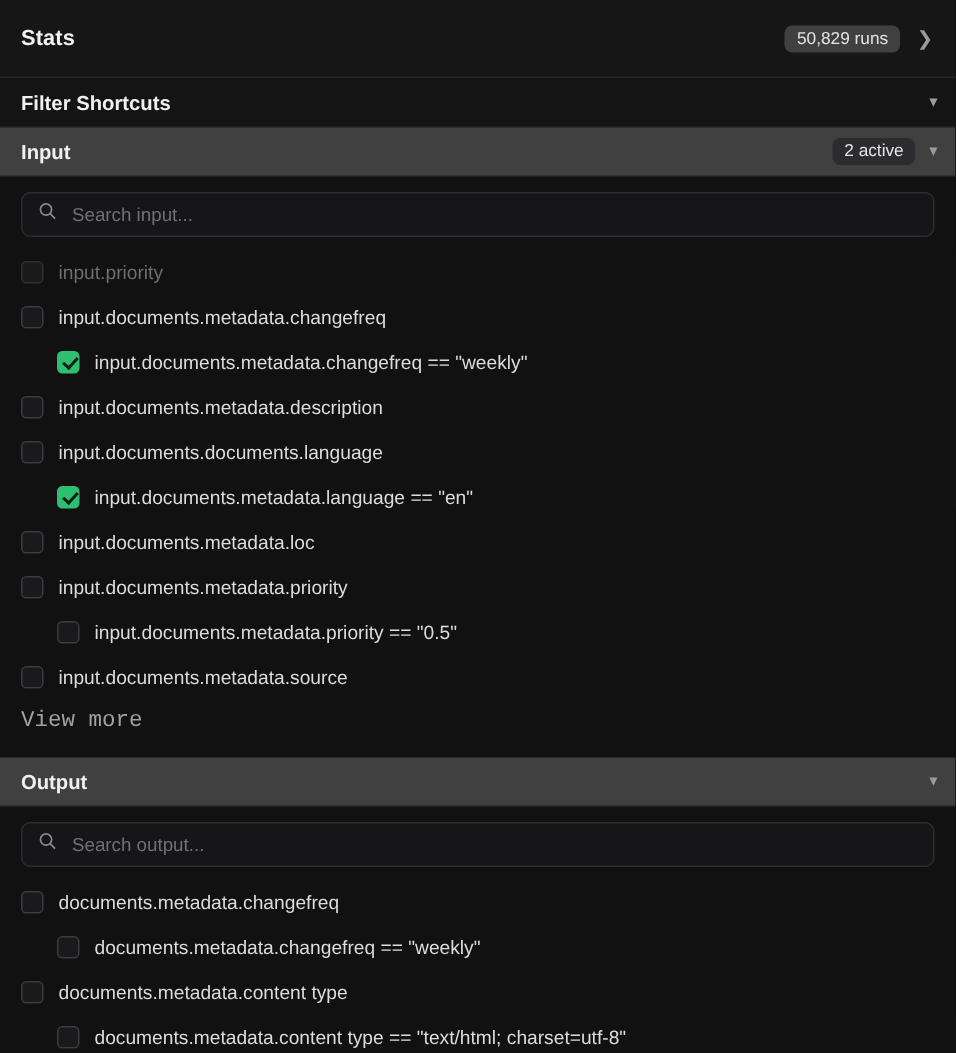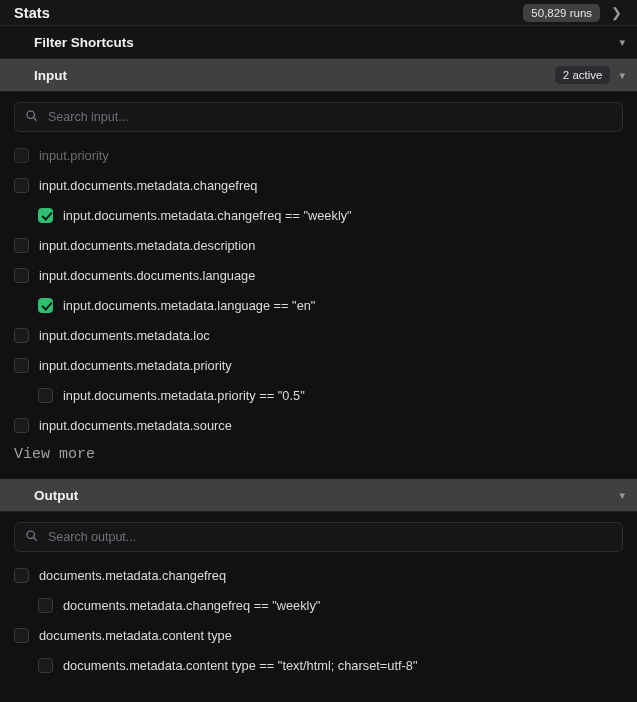--- a/index.html
+++ b/index.html
@@ -8,21 +8,21 @@
     width: 637px; height: 702px;
     background: #0e0e0e;
     font-family: "Liberation Sans", sans-serif;
     color: #e8e8e8;
     overflow: hidden;
   }
   .panel { width: 637px; height: 702px; background: #111112; display: flex; flex-direction: column; }
 
   
   .stats-row {
-    height: 26px;
+    height: 52px;
     display: flex; align-items: center;
     padding: 0 12px 0 14px;
     border-bottom: 1px solid #242427;
     background: #161617;
     flex: 0 0 auto;
   }
   .stats-title { font-size: 14.5px; font-weight: bold; color: #f2f2f2; letter-spacing: .1px; }
   .stats-right { margin-left: auto; display: flex; align-items: center; gap: 8px; }
   .runs-badge {
     background: #404040; color: #e4e4e6;
@@ -34,21 +34,21 @@
   
   .section-head {
     height: 33px;
     display: flex; align-items: center;
     padding: 0 12px 0 14px;
     border-bottom: 1px solid #202023;
     flex: 0 0 auto;
   }
   .section-head.alt { background: #404040; }
   .section-head.plain { background: #141415; }
-  .section-title { font-size: 13.5px; font-weight: bold; color: #f0f0f0; margin-left: 20px; }
+  .section-title { font-size: 13.5px; font-weight: bold; color: #f0f0f0; }
   .section-right { margin-left: auto; display: flex; align-items: center; gap: 9px; }
   .active-badge {
     background: #2c2c30; color: #e4e4e6;
     font-size: 11.5px; padding: 3px 8px; border-radius: 5px;
   }
   .chev-down { color: #9a9a9f; font-size: 11px; line-height: 1; }
 
   
   .search-wrap { padding: 10px 14px 8px 14px; flex: 0 0 auto; }
   .search-box {

